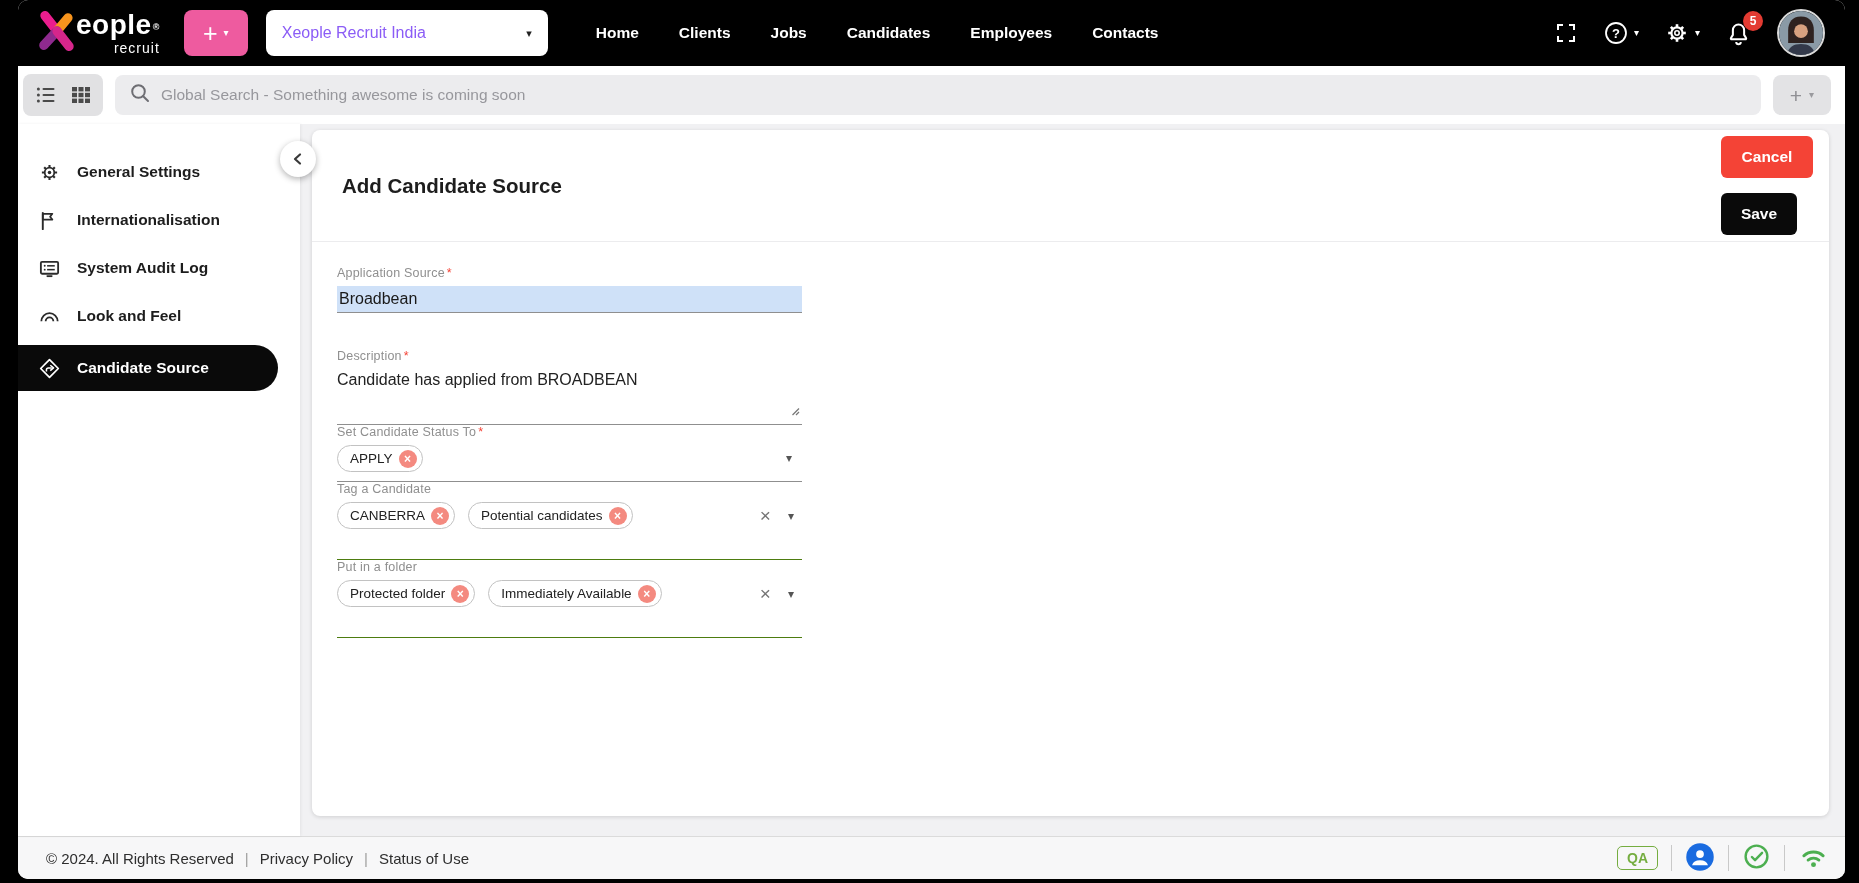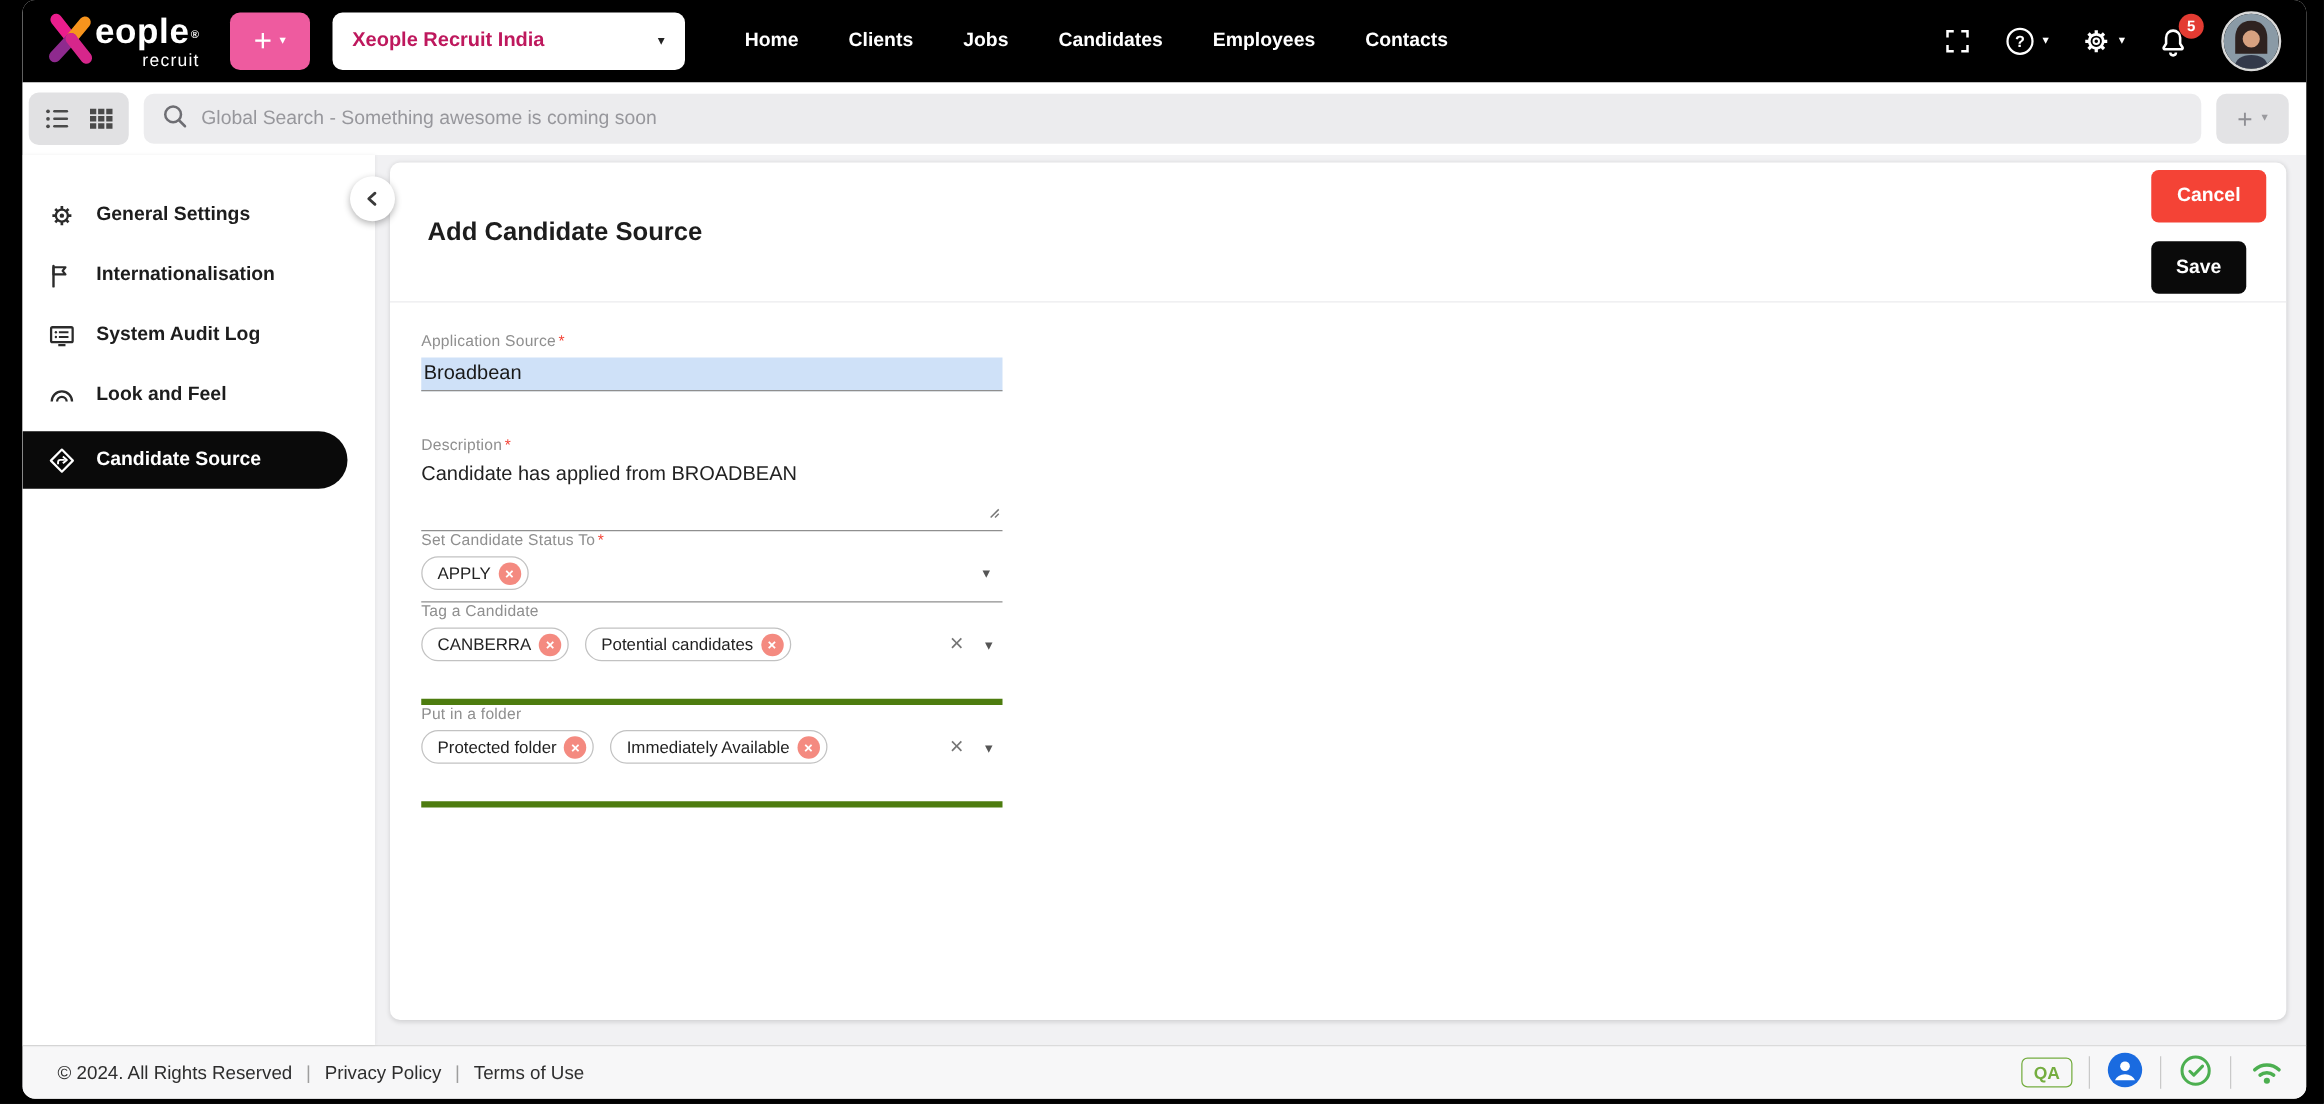--- a/index.html
+++ b/index.html
@@ -15,21 +15,21 @@
   .logo-text { display:flex; flex-direction:column; align-items:flex-end; margin-left:-4px;justify-content:space-between; }
   .logo-word { color:#fff; font-size:28px; font-weight:700; letter-spacing:.5px; line-height:26px; display:flex; }
   .logo-reg { color:#fff; font-size:9px; margin-top:2px; margin-left:1px; }
   .logo-sub { color:#fff; font-size:14px; letter-spacing:1px; line-height:14px; margin-top:1px; }
   .pink-btn { margin-left:24px; width:64px; height:46px; background:#ee5b9f; border-radius:8px;
     display:flex; align-items:center; justify-content:center; gap:6px; color:#fff; cursor:pointer; }
   .pink-btn .plus { font-size:25px; font-weight:400; line-height:1; }
   .caret { font-size:10px; line-height:1; }
   .company-select { margin-left:18px; width:282px; height:46px; background:#fff; border-radius:8px;
     display:flex; align-items:center; padding:0 16px; cursor:pointer; }
-  .company-select .val { font-size:16px; font-weight:700; color:#be185d; }
+  .company-select .val { font-size:16px; font-weight:400; color:#8b5cf6; }
   .company-select .caret { margin-left:auto; color:#222; font-size:11px; }
   .topnav { display:flex; gap:40px; margin-left:48px; }
   .topnav a { color:#fff; font-size:15.5px; font-weight:600; text-decoration:none; cursor:pointer; }
   .top-icons { margin-left:auto; display:flex; align-items:center; gap:25px; }
   .tico { position:relative; display:flex; align-items:center; gap:5px; color:#fff; cursor:pointer; }
   .badge { position:absolute; top:-9px; right:-11px; min-width:20px; height:20px; background:#e33b32;
     border-radius:50%; color:#fff; font-size:12px; font-weight:700; display:flex; align-items:center; justify-content:center; }
   .avatar { width:48px; height:48px; border-radius:50%; overflow:hidden; border:2px solid #d9d9d9; cursor:pointer; flex:none; }
 
   
@@ -71,21 +71,21 @@
   .form { padding:24px 4px 0 25px; }
   .field { width:465px; }
   .f-label { font-size:12.5px; color:#8f8f8f; margin-bottom:6px; letter-spacing:.2px; }
   .req { color:#f44336; margin-left:2px; }
   .value-box { height:27px; background:#cfe1f8; display:flex; align-items:center; padding-left:2px;
     font-size:16px; color:#191919; border-bottom:1px solid #8f8f8f; }
   .textarea-box { position:relative; height:56px; border-bottom:1px solid #8f8f8f; font-size:16px; color:#222; padding-top:2px; }
   .resize-handle { position:absolute; right:2px; bottom:4px; }
   .mb1 { margin-bottom:36px; } .mb2 { }
   .chips-row { position:relative; display:flex; gap:12px; padding-bottom:9px; border-bottom:1px solid #8f8f8f; }
-  .ms-box { position:relative; border-bottom:5px solid #4d7c0f; padding-bottom:30px;text-align:center; }
+  .ms-box { position:relative; border-bottom:1px solid #4d7c0f; padding-bottom:30px;text-align:center; }
   .ms-chips { display:flex; gap:13px; }
   .chip { display:inline-flex; align-items:center; height:27px; border:1px solid #c2c2c2; border-radius:14px;
     background:#fff; padding:0 5px 0 12px; font-size:13.5px; color:#222; gap:6px; white-space:nowrap; }
   .chip-x { width:18px; height:18px; border-radius:50%; background:#f48a80; color:#fff; font-size:12px; font-weight:700;
     display:flex; align-items:center; justify-content:center; cursor:pointer; line-height:1; }
   .sel-caret { position:absolute; right:10px; top:6px; color:#555; font-size:12px; cursor:pointer; }
   .ms-icons { position:absolute; right:8px; top:4px; display:flex; align-items:center; gap:17px; }
   .ms-clear { color:#757575; font-size:19px; line-height:1; cursor:pointer; }
   .ms-caret { color:#555; font-size:12px; cursor:pointer; }
 
@@ -387,21 +387,21 @@
         </div>
       </div>
     </div>
   </div>
 
   <div class="footer">
     <span>© 2024. All Rights Reserved</span>
     <span class="foot-sep">|</span>
     <a class="foot-link">Privacy Policy</a>
     <span class="foot-sep">|</span>
-    <a class="foot-link">Terms of Use</a>
+    <a class="foot-link">Status of Use</a>
     <div class="foot-right">
       <span class="qa-badge">QA</span>
       <span class="vsep"></span>
       <span>
         <svg width="30" height="30" viewBox="0 0 24 24">
           <circle cx="12" cy="12" r="11" fill="#1a6be0"></circle>
           <circle cx="12" cy="9.6" r="3.1" fill="#fff"></circle>
           <path d="M5.6 18.6 a6.6 5.2 0 0 1 12.8 0 z" fill="#fff"></path>
         </svg>
       </span>

